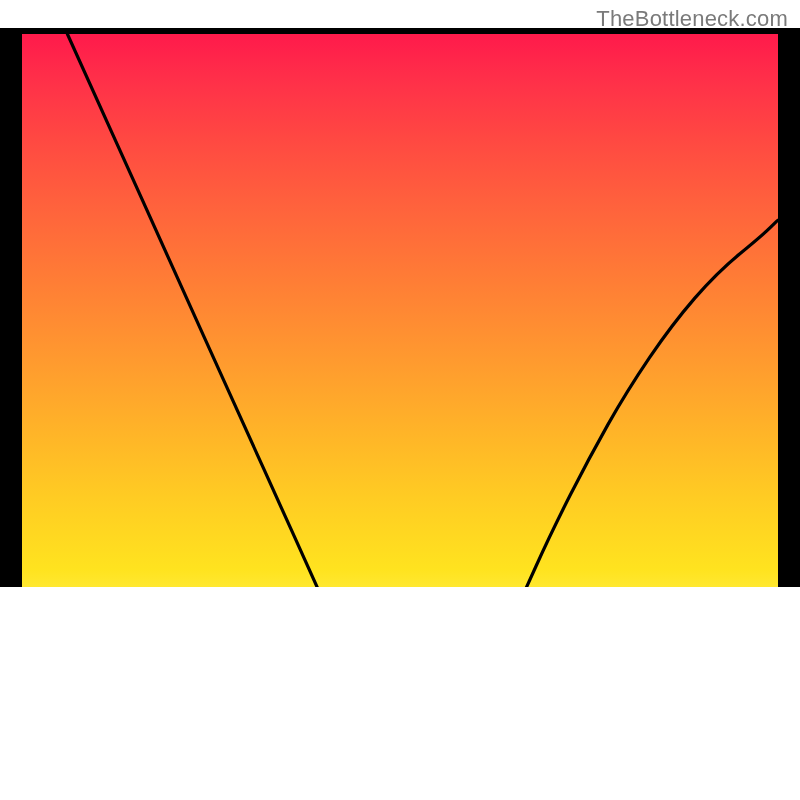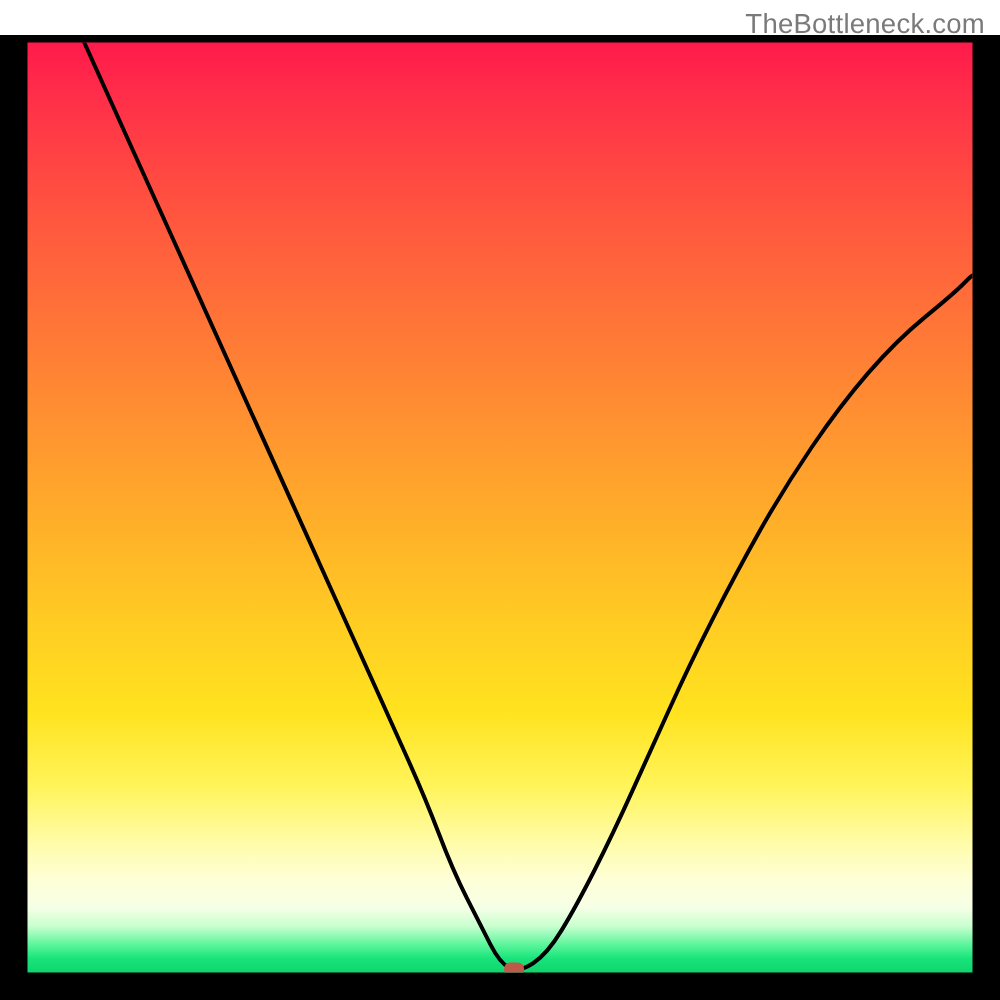--- a/index.html
+++ b/index.html
@@ -4,21 +4,21 @@
 <style>
   body {
     margin: 0;
     padding: 0;
     background: #fff;
     font-family: Arial, Helvetica, sans-serif;
   }
   .wrap {
     position: relative;
     width: 800px;
-    height: 800px;
+    height: 587px;
     margin: 0;
   }
   .watermark {
     position: absolute;
     top: 6px;
     right: 12px;
     font-size: 22px;
     color: #7a7a7a;
     letter-spacing: 0.2px;
     font-weight: 500;

